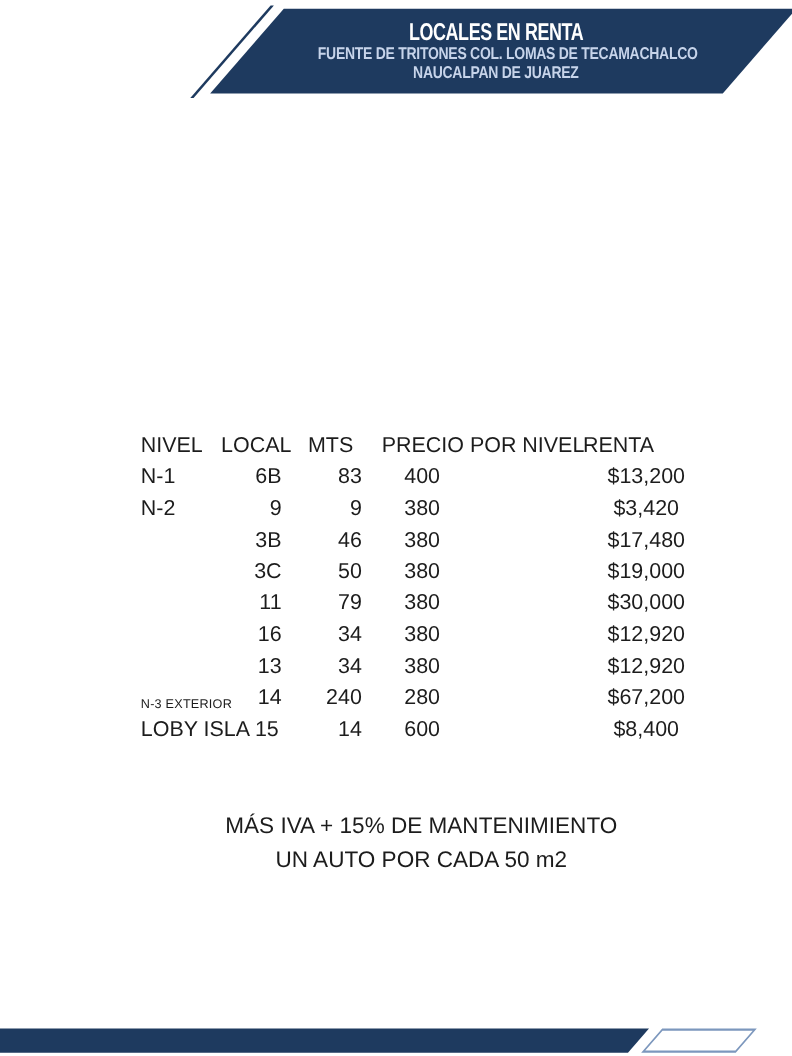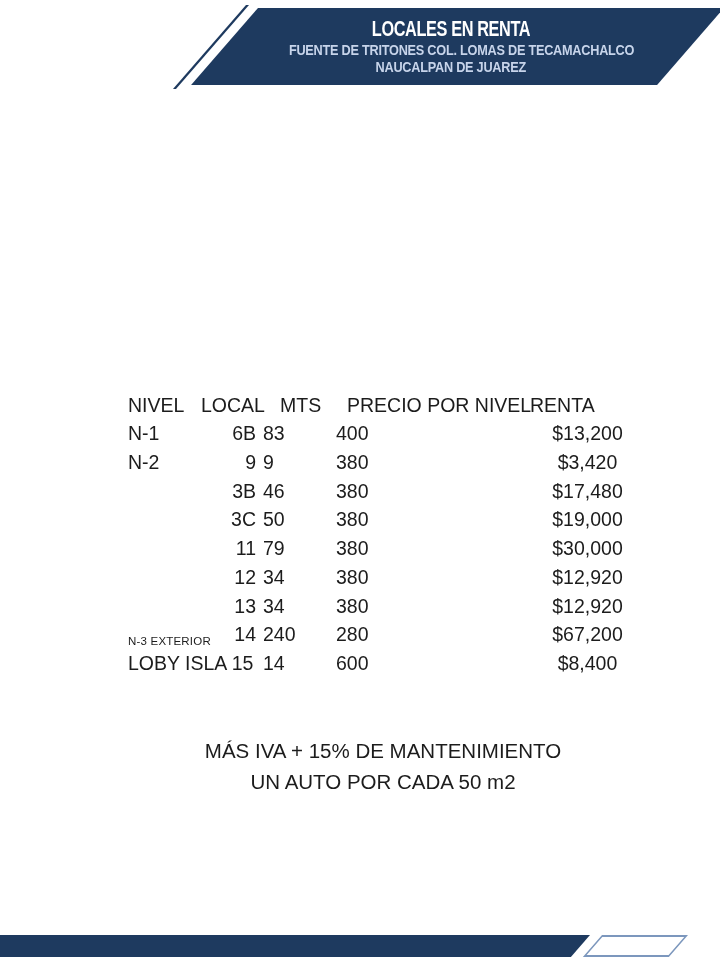--- a/index.html
+++ b/index.html
@@ -47,22 +47,22 @@
   .h-local {left:201px;}
   .h-mts   {left:280px;}
   .h-precio{left:347px;}
   .h-renta {left:530px;}
 
   .trow{position:absolute;left:0;width:720px;height:25px;}
   .trow .cell{position:absolute;top:0;font-size:19.5px;line-height:24px;white-space:nowrap;}
   .cell.nivel {left:128px;}
   .cell.nivel.small{font-size:11.5px;top:7px;letter-spacing:0.2px;}
   .cell.local {left:186px;width:70px;text-align:right;}
-  .cell.mts   {left:263px;width:66px;text-align:left;}
-  .cell.precio{left:336px;width:64px;text-align:left;}
+  .cell.mts   {left:263px;width:66px;text-align:right;}
+  .cell.precio{left:336px;width:64px;text-align:right;}
   .cell.renta {left:540px;width:95px;text-align:center;}
 
   
   .note{
     position:absolute;left:43px;top:735px;width:680px;
     text-align:center;font-size:20.5px;line-height:31px;
     color:#1c1c1c;
   }
 
   
@@ -125,21 +125,21 @@
       <span class="cell precio">380</span>
       <span class="cell renta">$19,000</span>
     </div>
     <div class="trow" style="top: 536px;">
       <span class="cell local">11</span>
       <span class="cell mts">79</span>
       <span class="cell precio">380</span>
       <span class="cell renta">$30,000</span>
     </div>
     <div class="trow" style="top: 564.75px;">
-      <span class="cell local">12</span>
+      <span class="cell local">16</span>
       <span class="cell mts">34</span>
       <span class="cell precio">380</span>
       <span class="cell renta">$12,920</span>
     </div>
     <div class="trow" style="top: 593.5px; padding-left: 32px;">
       <span class="cell local">13</span>
       <span class="cell mts">34</span>
       <span class="cell precio">380</span>
       <span class="cell renta">$12,920</span>
     </div>

